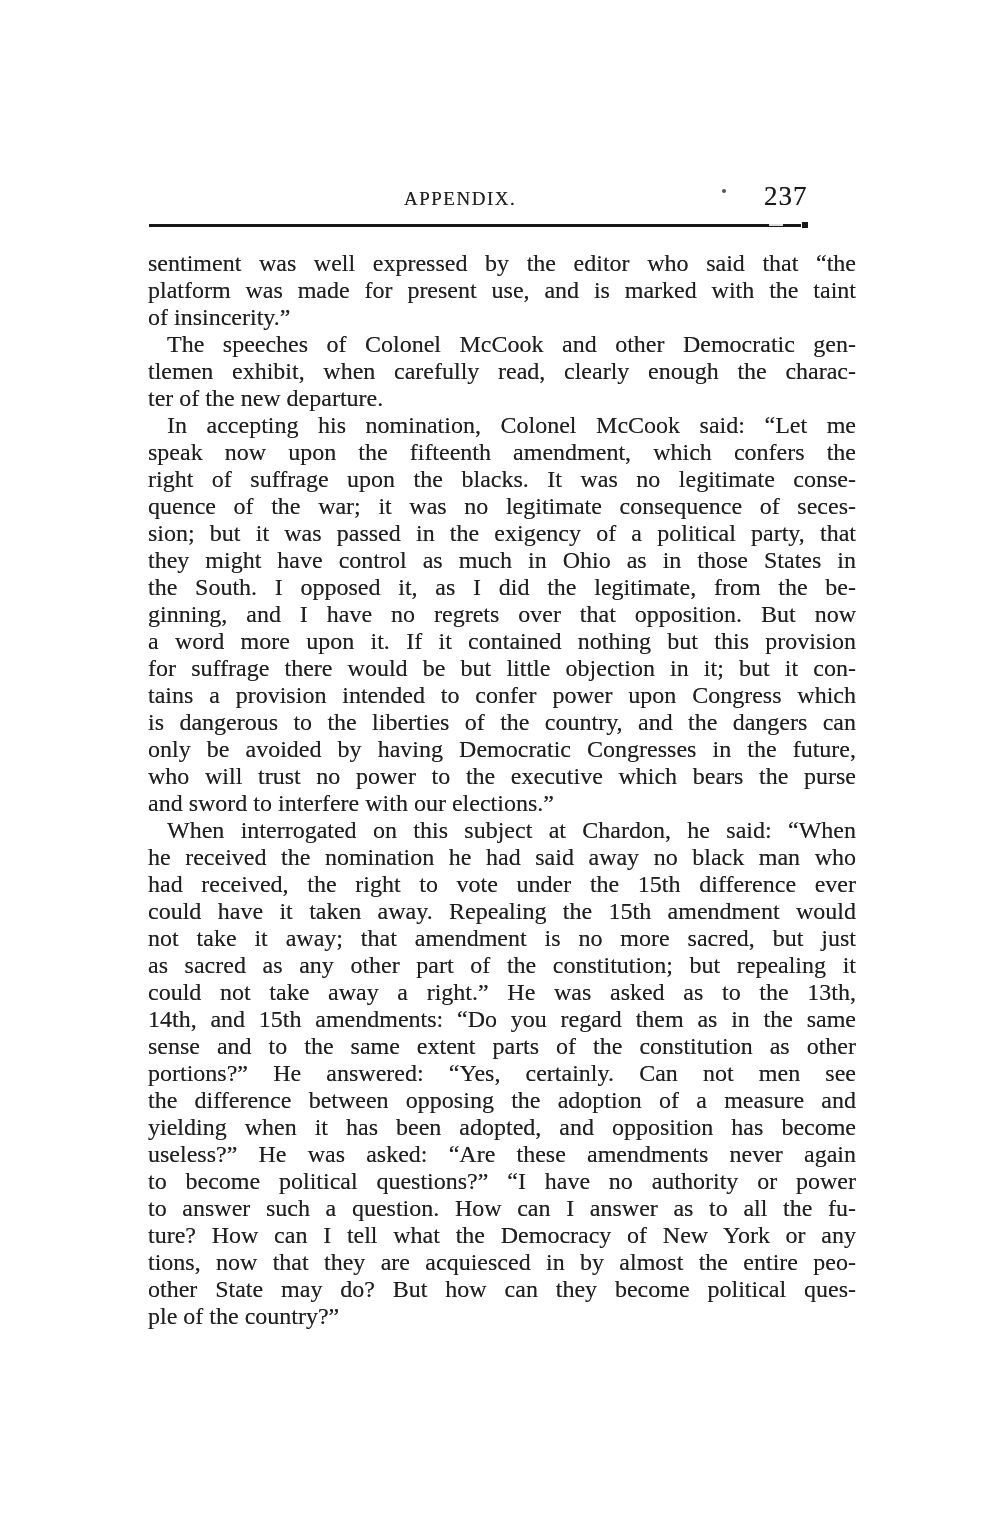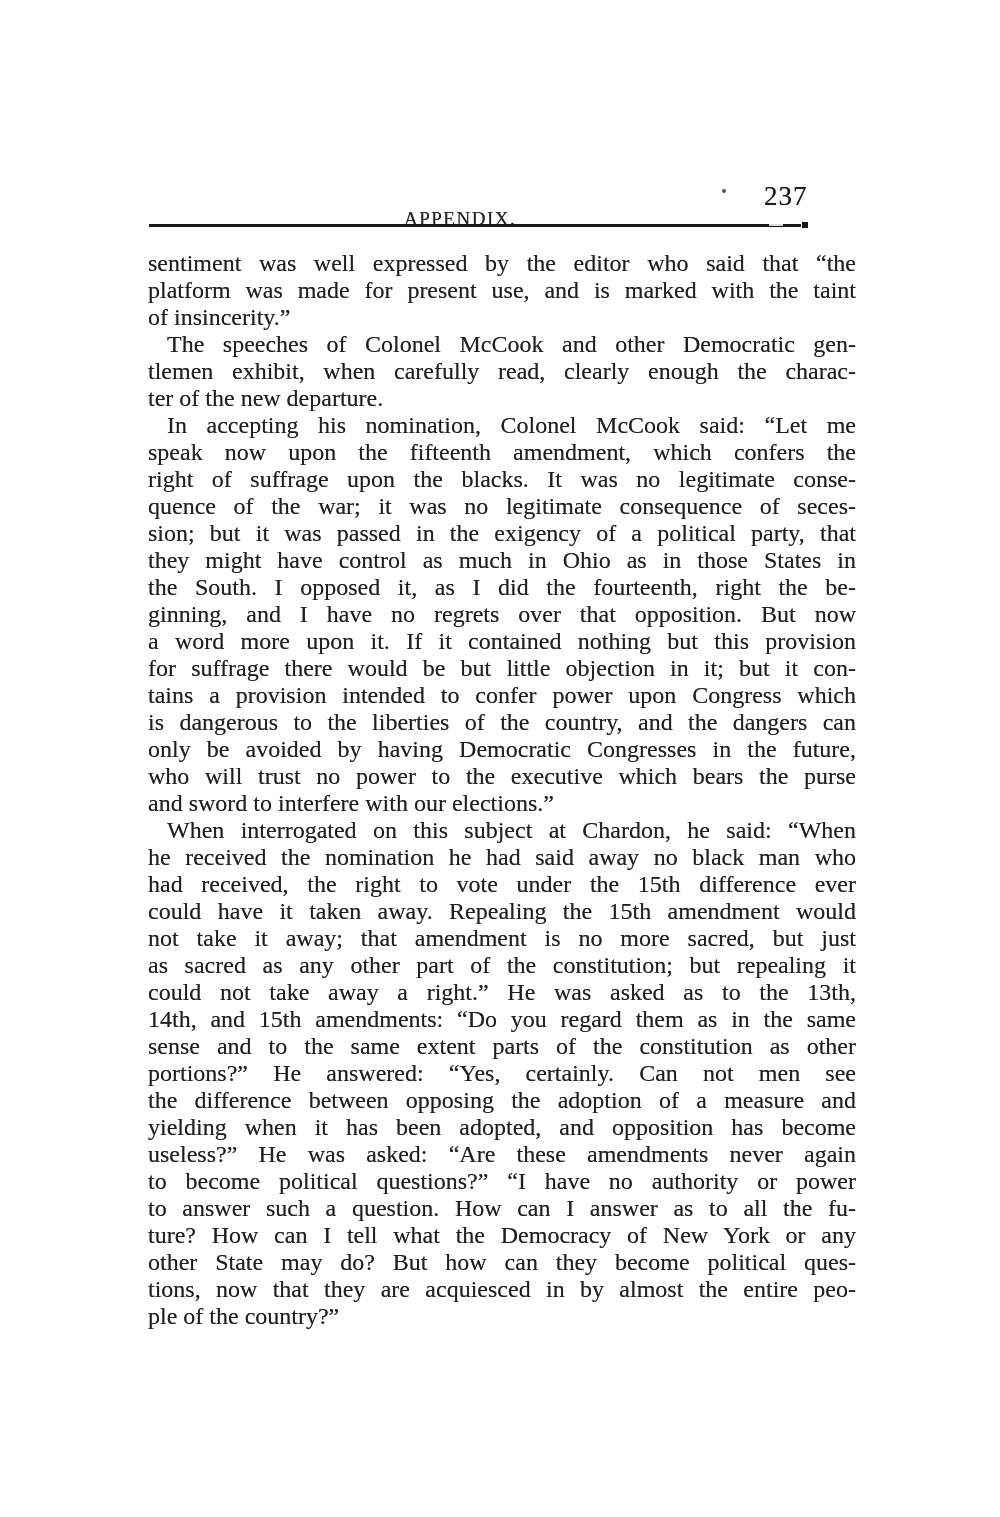--- a/index.html
+++ b/index.html
@@ -15,21 +15,20 @@
   }
   .running-head {
     position: absolute;
     left: 404px;
     top: 188px;
     font-size: 19px;
     letter-spacing: 1.5px;
     font-weight: normal;
     color: #222;
     text-shadow: 0 0 0.5px rgba(0,0,0,0.55);
-    margin-top: 20px;
   }
   .page-number {
     position: absolute;
     left: 727px;
     top: 181px;
     font-size: 27px;
     letter-spacing: 1px;
     color: #1a1a1a;
     text-shadow: 0 0 0.7px rgba(0,0,0,0.65);
     margin-left: 37px;
@@ -109,21 +108,21 @@
       <div class="line last">of insincerity.”</div>
       <div class="line indent">The speeches of Colonel McCook and other Democratic gen-</div>
       <div class="line">tlemen exhibit, when carefully read, clearly enough the charac-</div>
       <div class="line last">ter of the new departure.</div>
       <div class="line indent">In accepting his nomination, Colonel McCook said: “Let me</div>
       <div class="line">speak now upon the fifteenth amendment, which confers the</div>
       <div class="line">right of suffrage upon the blacks. It was no legitimate conse-</div>
       <div class="line">quence of the war; it was no legitimate consequence of seces-</div>
       <div class="line">sion; but it was passed in the exigency of a political party, that</div>
       <div class="line">they might have control as much in Ohio as in those States in</div>
-      <div class="line">the South. I opposed it, as I did the fourteenth, right the be-</div>
+      <div class="line">the South. I opposed it, as I did the legitimate, from the be-</div>
       <div class="line">ginning, and I have no regrets over that opposition. But now</div>
       <div class="line">a word more upon it. If it contained nothing but this provision</div>
       <div class="line">for suffrage there would be but little objection in it; but it con-</div>
       <div class="line">tains a provision intended to confer power upon Congress which</div>
       <div class="line">is dangerous to the liberties of the country, and the dangers can</div>
       <div class="line">only be avoided by having Democratic Congresses in the future,</div>
       <div class="line">who will trust no power to the executive which bears the purse</div>
       <div class="line last">and sword to interfere with our elections.”</div>
       <div class="line indent">When interrogated on this subject at Chardon, he said: “When</div>
       <div class="line">he received the nomination he had said away no black man who</div>
@@ -134,17 +133,17 @@
       <div class="line">could not take away a right.” He was asked as to the 13th,</div>
       <div class="line">14th, and 15th amendments: “Do you regard them as in the same</div>
       <div class="line">sense and to the same extent parts of the constitution as other</div>
       <div class="line">portions?” He answered: “Yes, certainly. Can not men see</div>
       <div class="line">the difference between opposing the adoption of a measure and</div>
       <div class="line">yielding when it has been adopted, and opposition has become</div>
       <div class="line">useless?” He was asked: “Are these amendments never again</div>
       <div class="line">to become political questions?” “I have no authority or power</div>
       <div class="line">to answer such a question. How can I answer as to all the fu-</div>
       <div class="line">ture? How can I tell what the Democracy of New York or any</div>
+      <div class="line">tions, now that they are acquiesced in by almost the entire peo-</div>
       <div class="line">other State may do? But how can they become political ques-</div>
-      <div class="line">tions, now that they are acquiesced in by almost the entire peo-</div>
       <div class="line last">ple of the country?”</div>
     </div>
 </div>
 
 </body></html>

